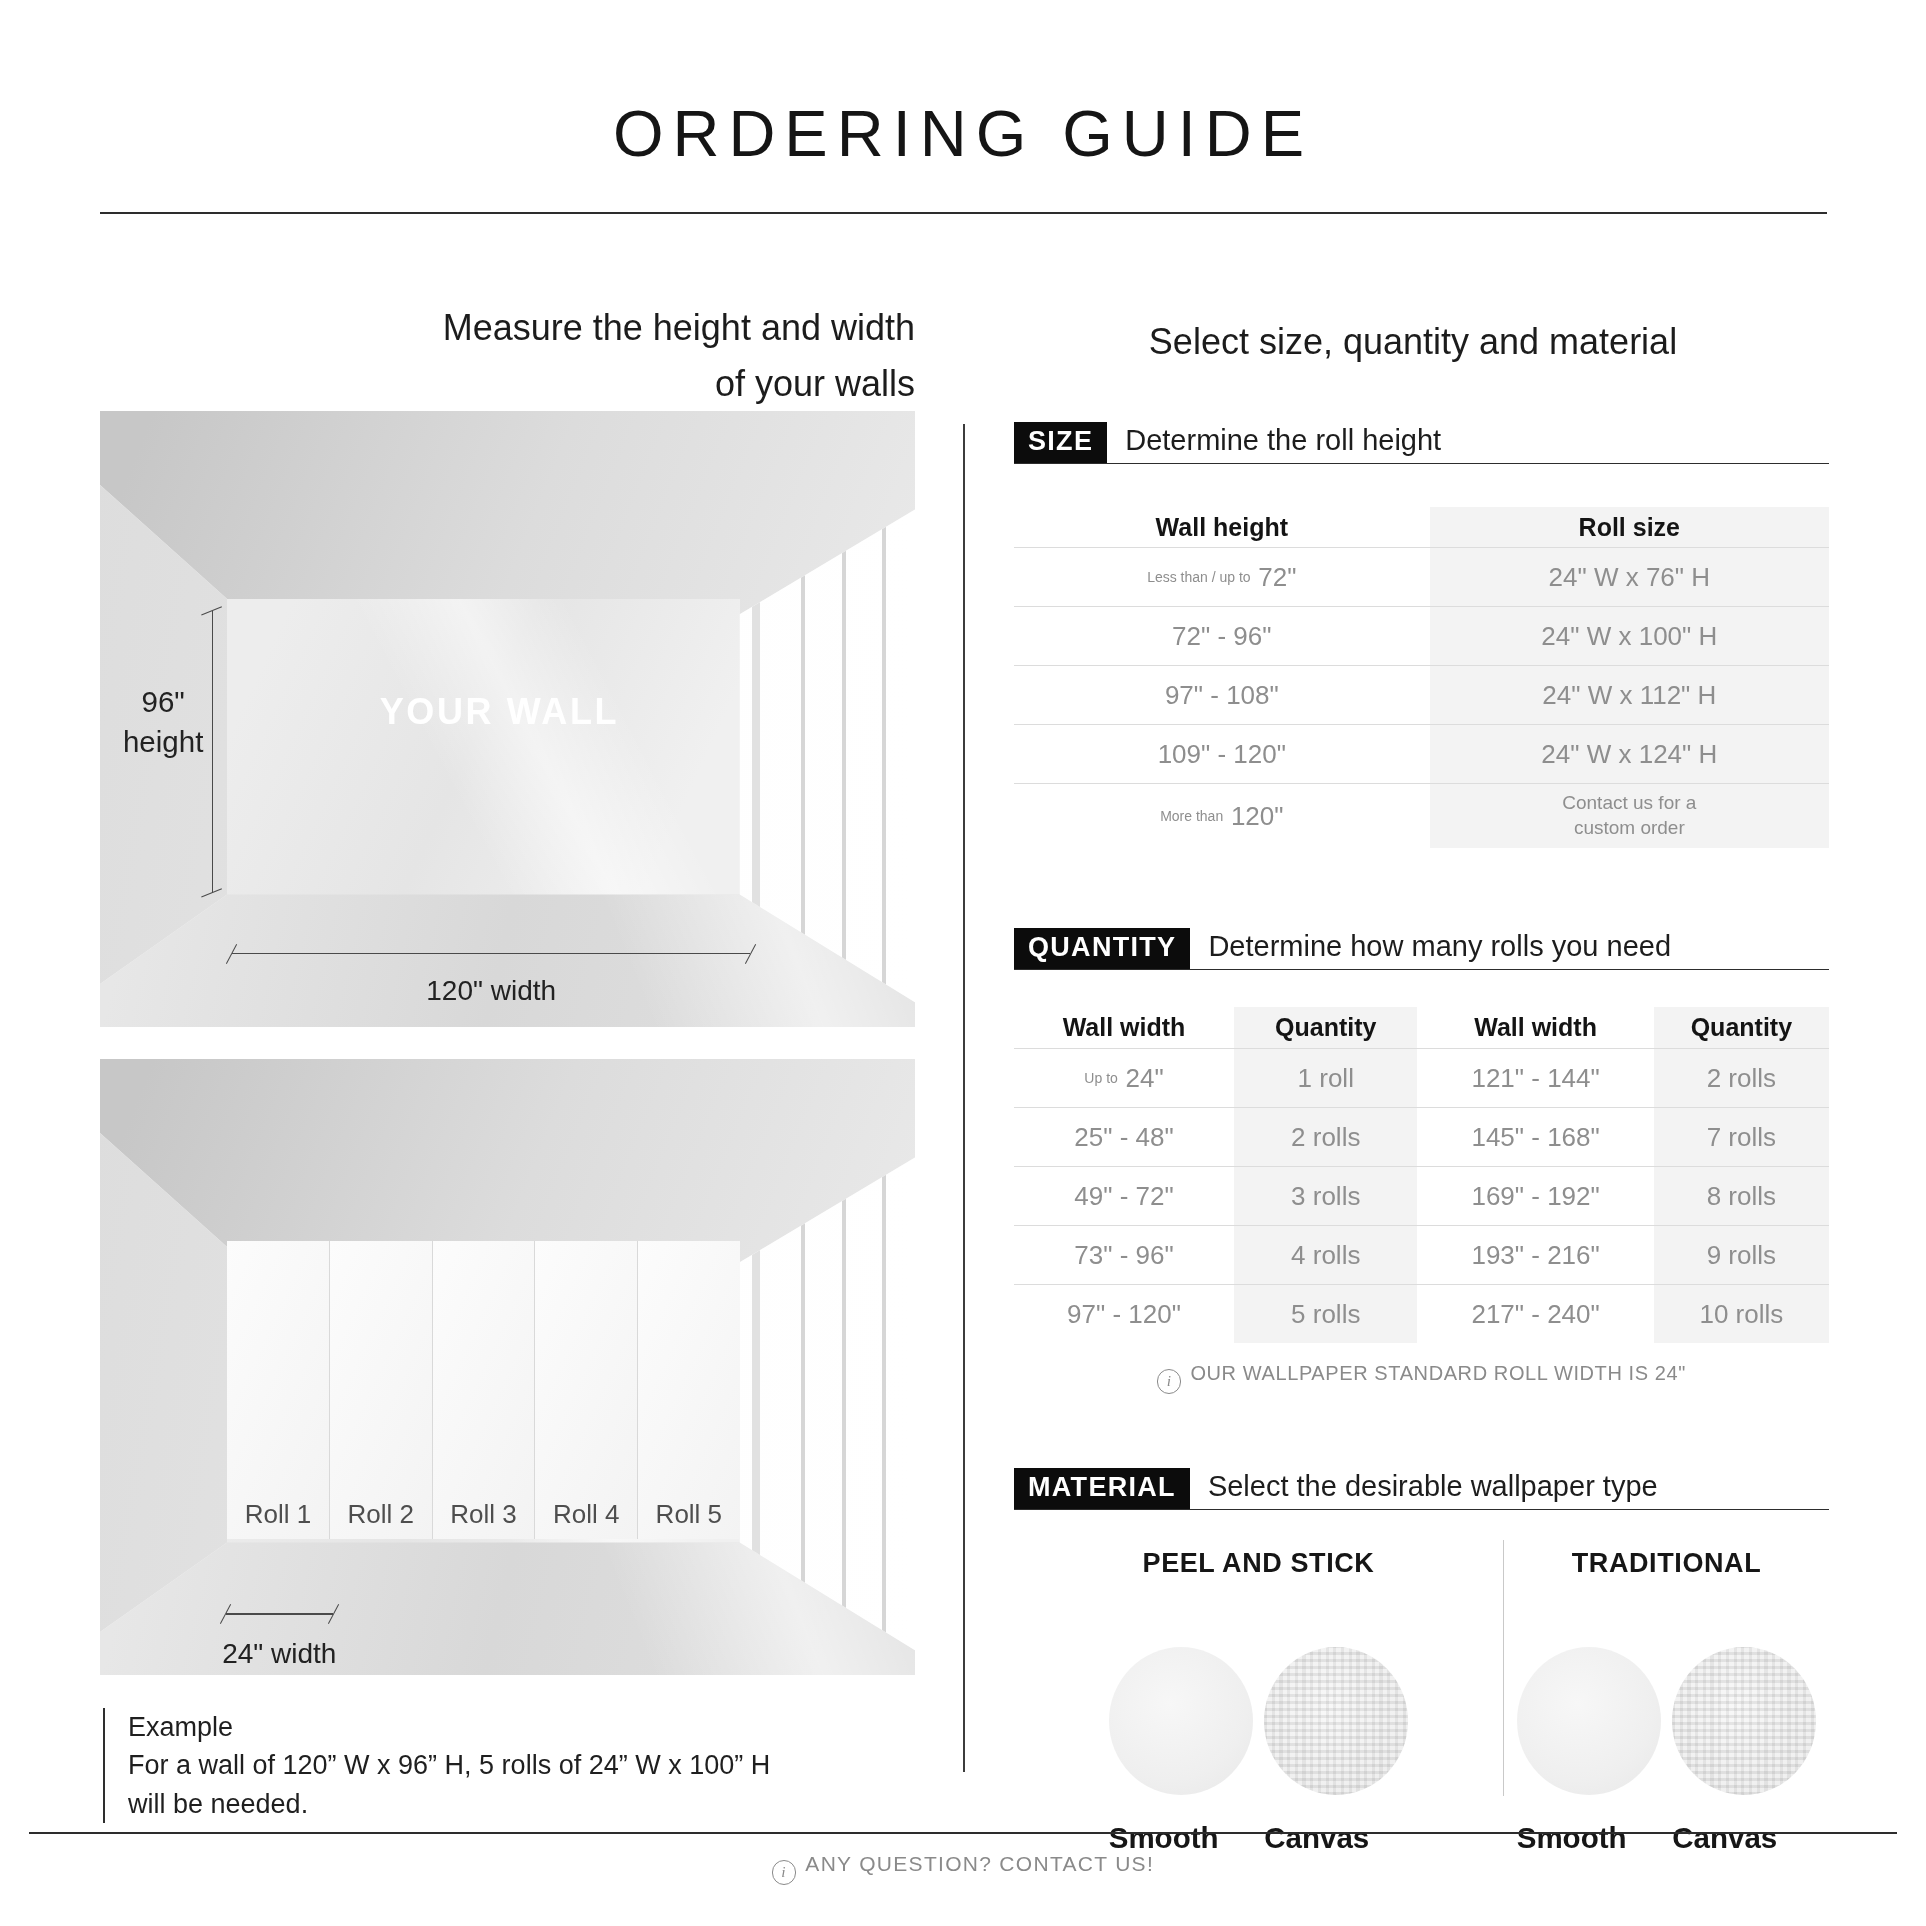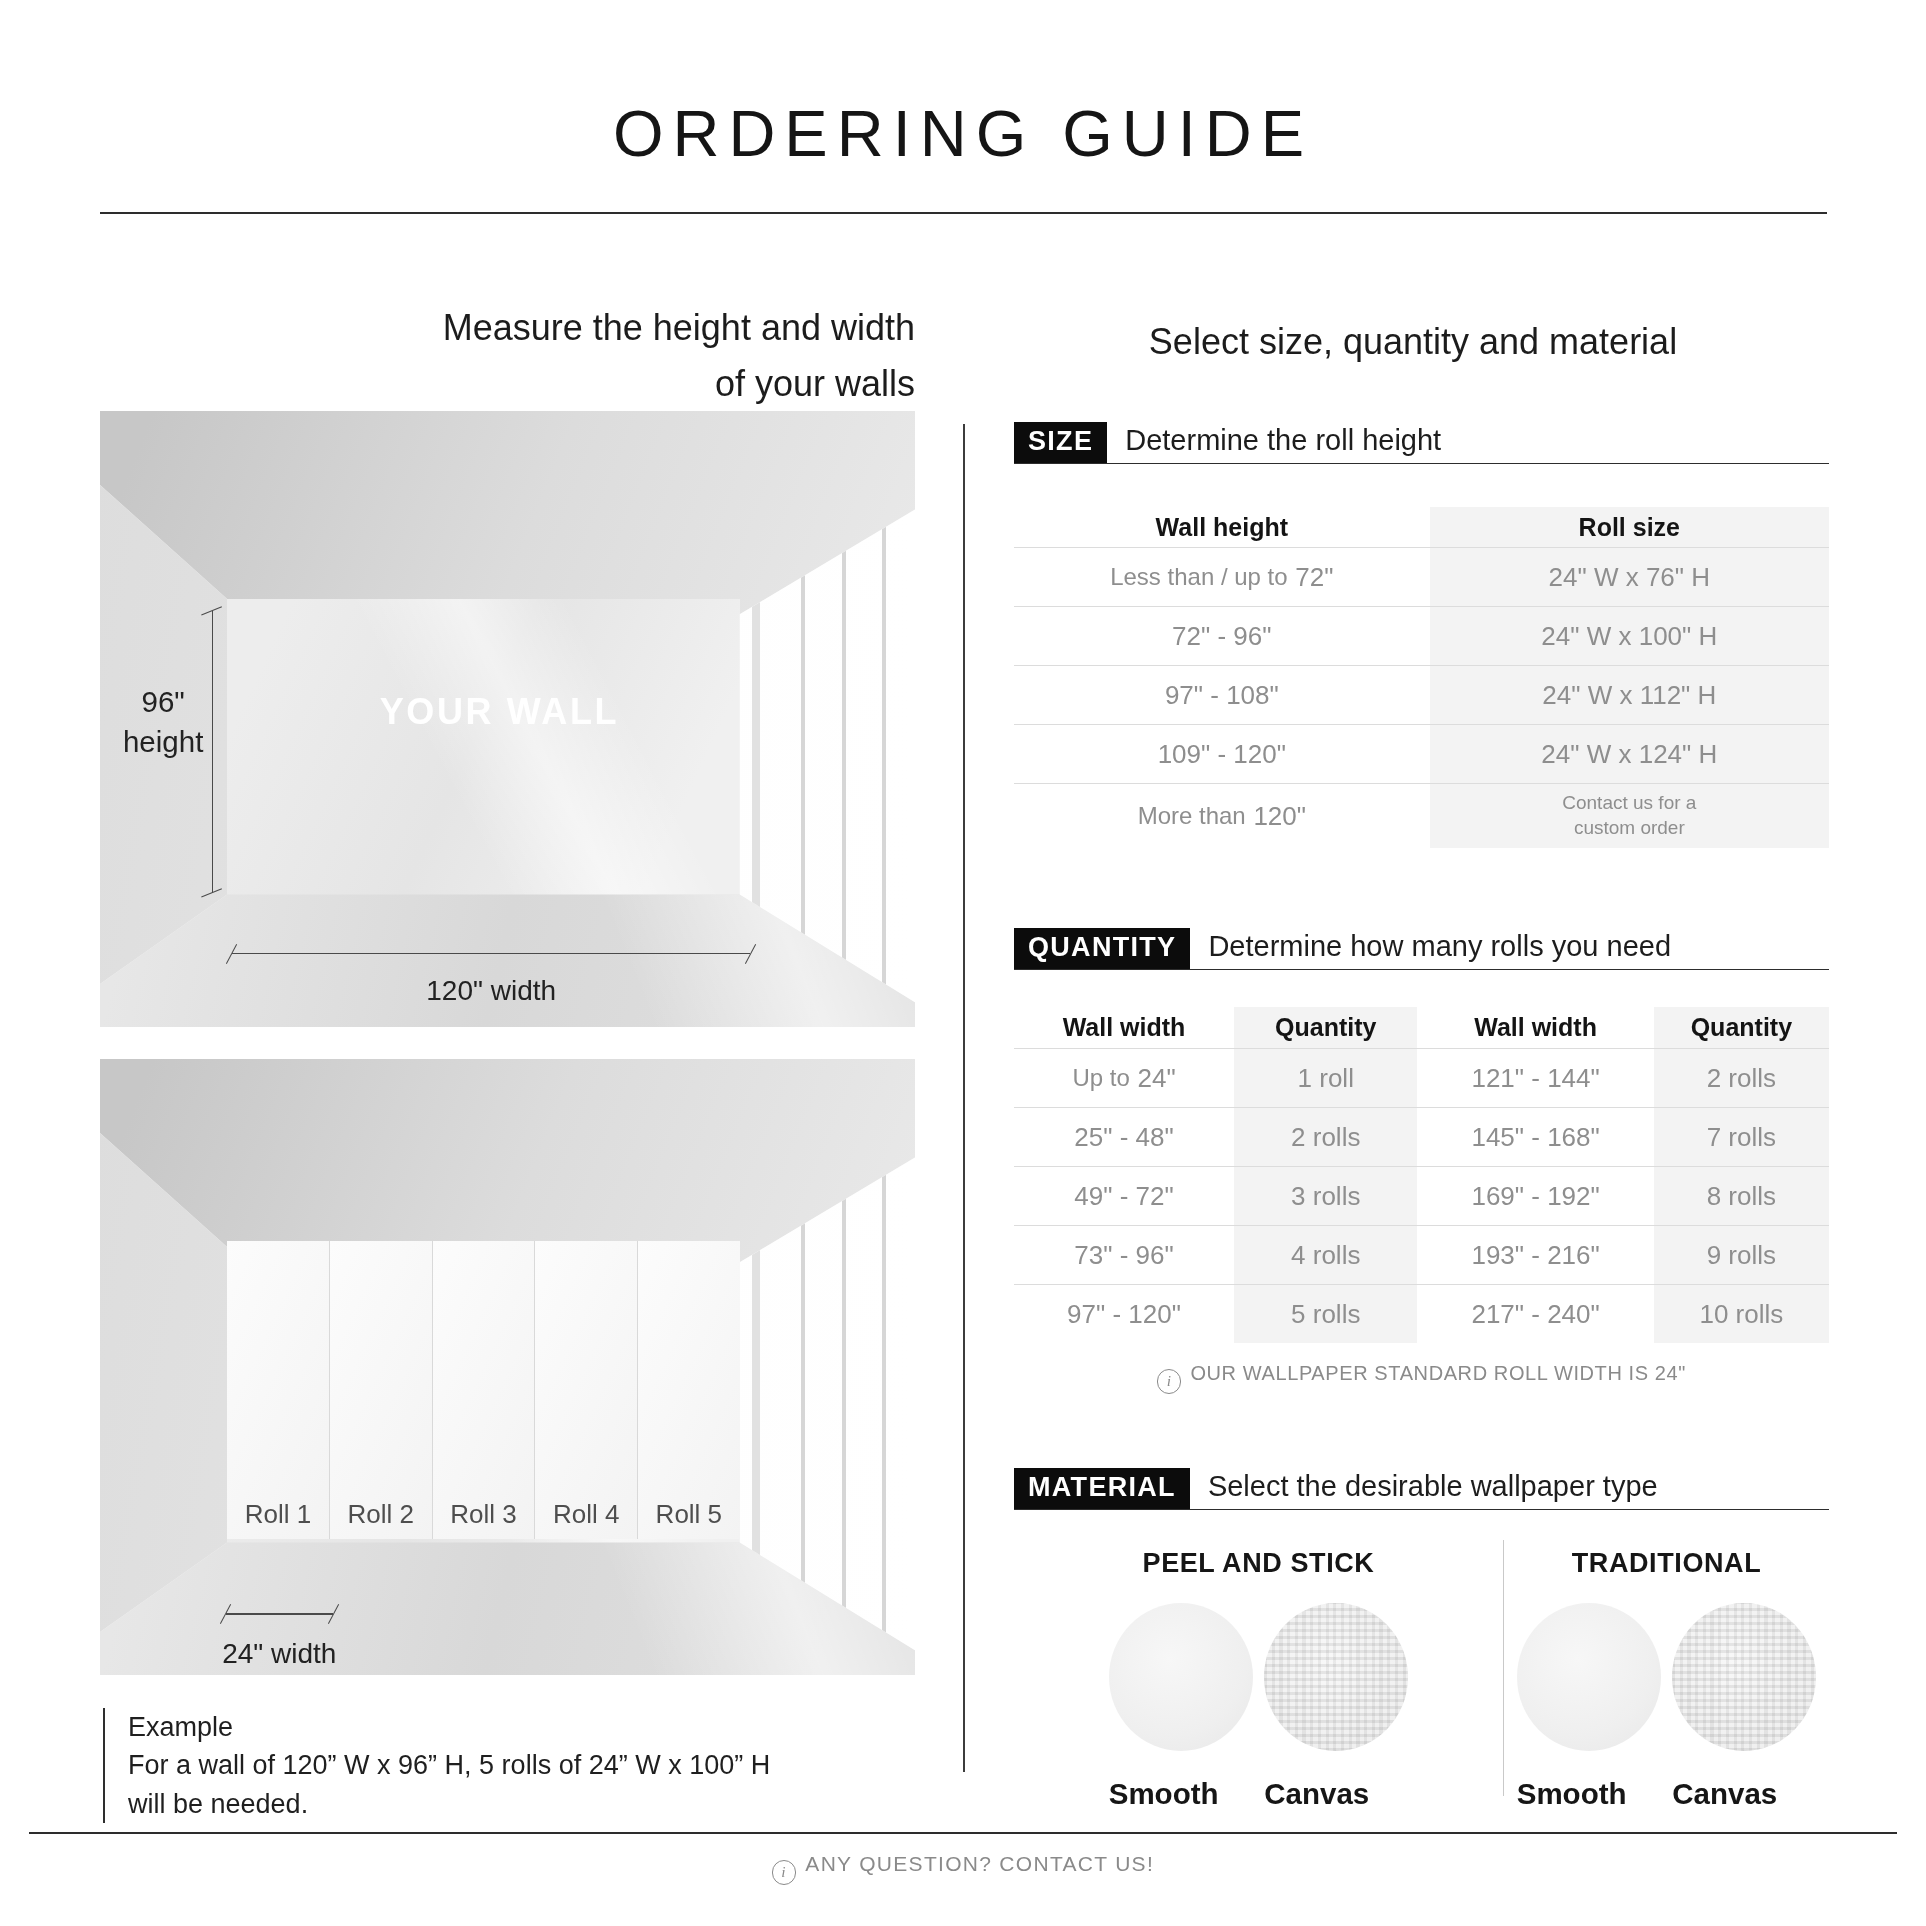--- a/index.html
+++ b/index.html
@@ -90,35 +90,35 @@
   .trow{display:grid;}
   .size-table .trow{grid-template-columns:51% 49%;}
   .qty-table .trow{grid-template-columns:27% 22.5% 29% 21.5%;}
   .trow:not(:first-child){border-top:0.6px solid #dcdcdc;}
   .cell{display:flex;align-items:center;justify-content:center;min-height:58px;}
   .size-table .trow.head .cell{min-height:40px;}
   .qty-table .trow.head .cell{min-height:41px;}
   .trow.head .cell{font-size:25px;font-weight:700;color:#141414;}
   .shade{background:#f3f3f3;}
   .val{font-size:26px;color:#8e8e8e;}
-  .pre{font-size:24px;color:#8e8e8e;margin-right:7.7px;}
+  .pre{font-size:14px;color:#8e8e8e;margin-right:7.7px;}
   .pre:empty{display:none;}
   .two-line{font-size:19px;line-height:1.3;text-align:center;color:#8e8e8e;}
   .trow.tall .cell{min-height:64px;}
 
   .note{position:absolute;left:1014px;top:1362px;width:815px;text-align:center;
         font-size:20px;color:#8a8a8a;letter-spacing:0.6px;}
   .info-icon{display:inline-flex;align-items:center;justify-content:center;width:24.4px;height:24.4px;
              border:1.3px solid #8a8a8a;border-radius:50%;box-sizing:border-box;
              margin-right:9px;vertical-align:-6.4px;font-size:15.4px;color:#8a8a8a;}
   .info-icon::before{content:"i";font-family:"Liberation Serif", serif;font-style:italic;}
 
   
   .material-body{position:absolute;left:1014px;top:1540px;width:815px;height:256px;display:flex;}
-  .mat-group{display:flex;flex-direction:column;align-items:center;box-sizing:border-box;}
+  .mat-group{display:flex;flex-direction:column;align-items:center;box-sizing:border-box;gap:44px;}
   .mat-group.g1{width:489px;}
   .mat-group.g2{flex:1;border-left:1.3px solid #c9c9c9;}
   .mat-title{font-size:27px;font-weight:600;letter-spacing:0.6px;color:#161616;margin-top:7.7px;}
   .swatches{display:flex;gap:11.6px;margin-top:24.4px;}
   .sw{display:flex;flex-direction:column;align-items:flex-start;}
   .circle{width:144px;height:148px;border-radius:50%;background:#f1f1f1;position:relative;overflow:hidden;}
   .tex-smooth{background:radial-gradient(circle at 42% 38%,#f7f7f7 0%,#efefef 62%,#e7e7e7 100%);}
   .tex-fabric{background:
       repeating-linear-gradient(0deg,rgba(0,0,0,0.045) 0 1.3px,transparent 1.3px 3.9px),
       repeating-linear-gradient(90deg,rgba(0,0,0,0.045) 0 1.3px,transparent 1.3px 3.9px),

